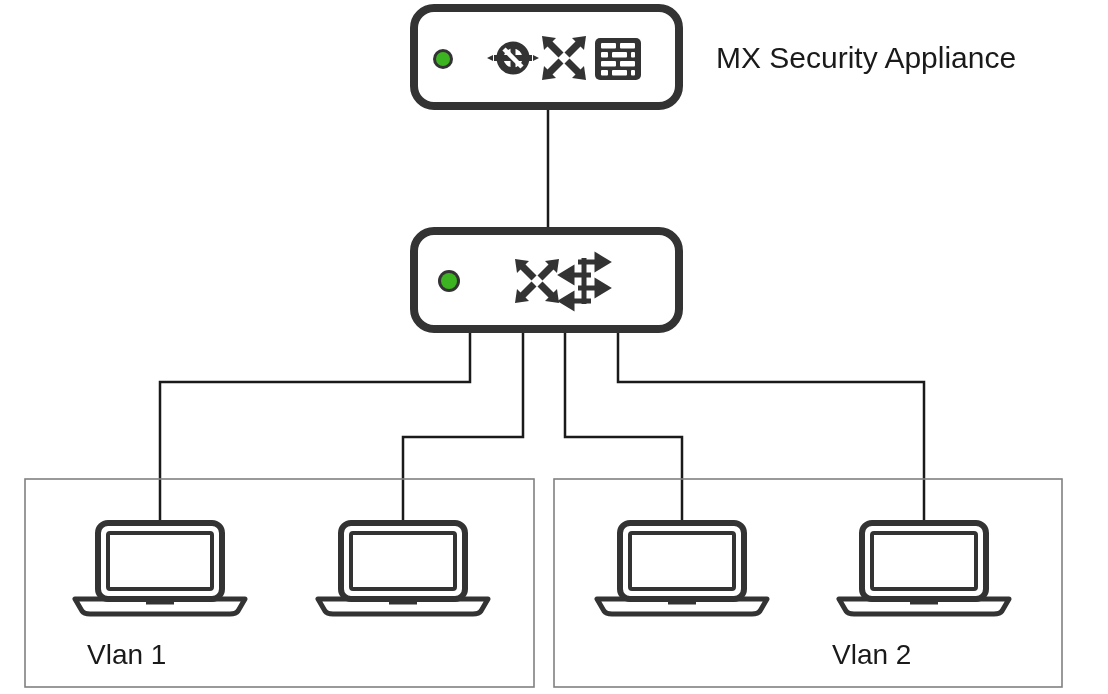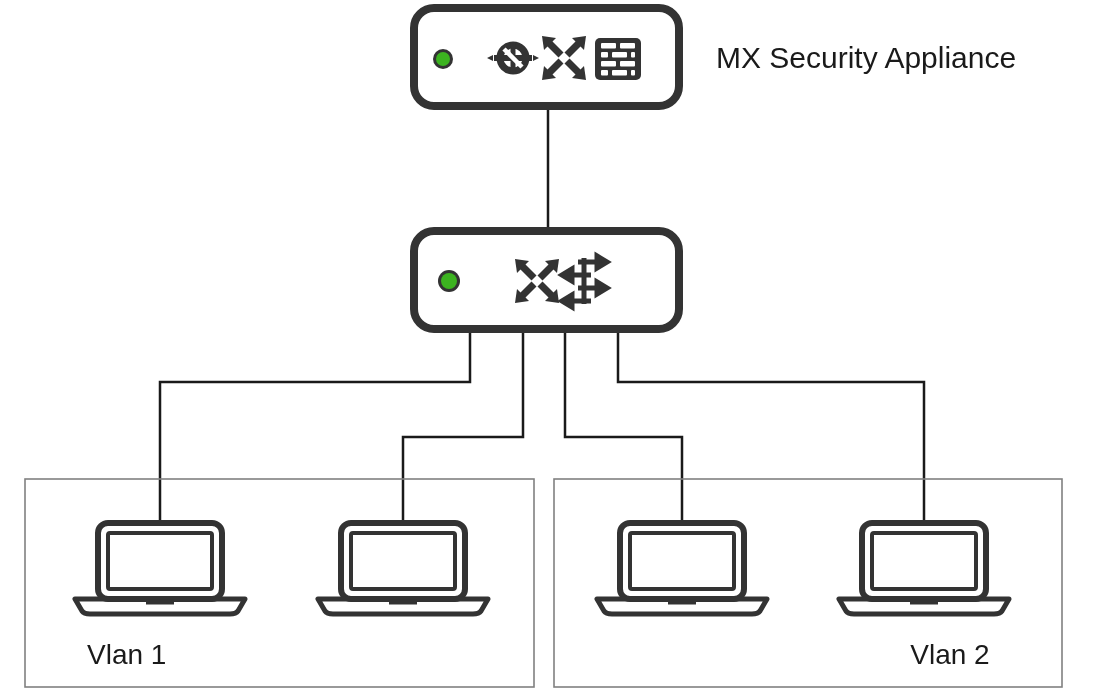--- a/index.html
+++ b/index.html
@@ -44,24 +44,24 @@
   .vlan-label {
     font-size: 28px;
     line-height: 28px;
   }
   #vlan1-label {
     left: 53px;
     top: 641px;
     margin-left: 34px;
   }
   #vlan2-label {
-    left: 860px;
+    left: 832px;
     top: 641px;
     width: 180px;
-    text-align: center;
+    text-align: left;
   }
 </style>
 </head>
 <body>
 
 <div id="canvas">
 
   <svg id="diagram-svg" width="1108" height="694" viewBox="0 0 1108 694">
 
     <defs>

